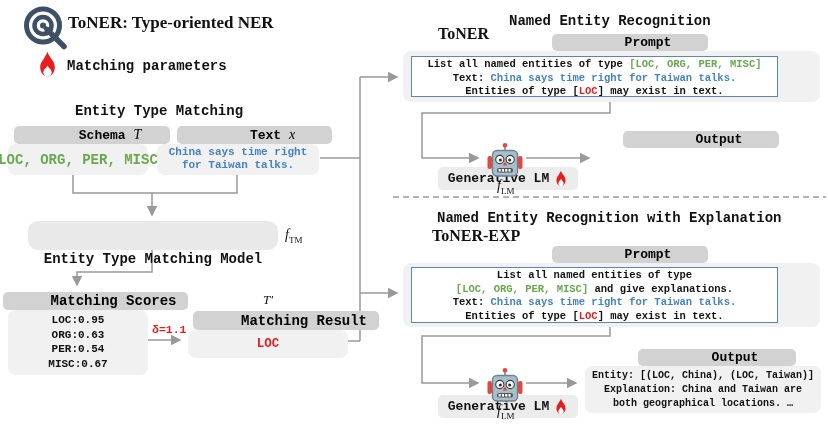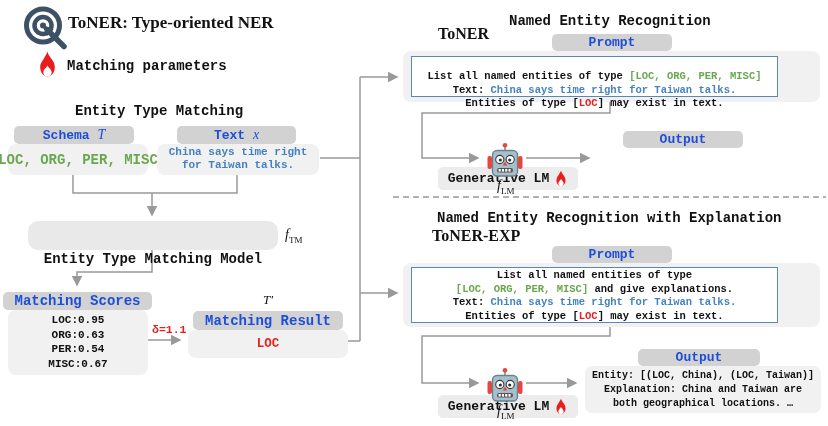--- a/index.html
+++ b/index.html
@@ -5,21 +5,21 @@
   html,body{margin:0;padding:0;background:#ffffff;}
   #canvas{
     position:relative;width:828px;height:426px;background:#ffffff;
     font-family:"Liberation Mono",monospace;overflow:hidden;
   }
   .abs{position:absolute;}
   .mono{font-family:"Liberation Mono",monospace;font-weight:bold;color:#111;white-space:nowrap;}
   .serif{font-family:"Liberation Serif",serif;font-weight:bold;color:#111;white-space:nowrap;}
   .ital{font-family:"Liberation Serif",serif;font-style:italic;font-weight:normal;}
   .hdr-box{background:#d2d2d2;border-radius:5px;display:flex;align-items:center;justify-content:center;
-           font-family:"Liberation Mono",monospace;font-weight:bold;color:#1d4ed8;white-space:nowrap;}
+           font-family:"Liberation Mono",monospace;font-weight:bold;color:#000000;white-space:nowrap;padding-left:36px;}
   .soft-box{background:#f1f1f1;border-radius:8px;}
   .glm-box{background:#ececec;border-radius:5px;display:flex;align-items:center;justify-content:center;gap:5px;
            font-family:"Liberation Mono",monospace;font-weight:bold;color:#111;white-space:nowrap;font-size:13px;margin-top:48px;}
   .prompt-inner{background:#ffffff;border:1.5px solid #5b87b5;text-align:center;
                 font-family:"Liberation Mono",monospace;font-weight:bold;color:#111;
                 font-size:10.5px;line-height:13.5px;white-space:nowrap;}
   .out-box{background:#f1f1f1;border-radius:7px;text-align:center;
            font-family:"Liberation Mono",monospace;font-weight:bold;color:#111;
            font-size:10.5px;line-height:14px;white-space:nowrap;}
   .c-green{color:#6aa84f;}
@@ -118,21 +118,21 @@
     <span class="mono c-red" style="font-size:12.5px;">LOC</span>
   </div>
 
   <div class="abs mono" style="left:509px;top:13px;font-size:14px;">Named Entity Recognition</div>
   <div class="abs serif" style="left:438px;top:25px;font-size:16px;">ToNER</div>
 
   <div class="abs hdr-box" style="left:552px;top:34px;width:120px;height:17px;font-size:13px;">
     <span>Prompt</span>
   </div>
   <div class="abs soft-box" style="left:403px;top:51px;width:417px;height:51px;"></div>
-  <div class="abs prompt-inner" style="left:411px;top:56px;width:367px;height:41px;padding-top:13px;box-sizing:border-box;">
+  <div class="abs prompt-inner" style="left:411px;top:56px;width:367px;height:41px;padding-top:1px;box-sizing:border-box;">
     <div><span>List all named entities of type </span><span class="c-green">[LOC, ORG, PER, MISC]</span></div>
     <div><span>Text: </span><span class="c-blue">China says time right for Taiwan talks.</span></div>
     <div><span>Entities of type [</span><span class="c-red">LOC</span><span>] may exist in text.</span></div>
   </div>
 
   <div class="abs glm-box" style="left:438px;top:119px;width:140px;height:23px;">
     <span>Generative LM</span>
     <svg width="14" height="17" viewBox="0 0 20 24">
       <path fill="#e81e1e" d="M10 0.5 C11 6 16.5 8 16.5 14.5 C16.5 19 13.6 22.8 10 22.8 C6.4 22.8 3.5 19 3.5 14.5 C3.5 10.5 6 8.5 7.2 6 C8.3 3.8 9.6 2.5 10 0.5 Z"></path>
       <path fill="#ffffff" d="M10 22.8 C7.9 22.8 6.3 21 6.3 19 C6.3 16.2 9 15 10 12.8 C11 15 13.7 16.2 13.7 19 C13.7 21 12.1 22.8 10 22.8 Z"></path>

